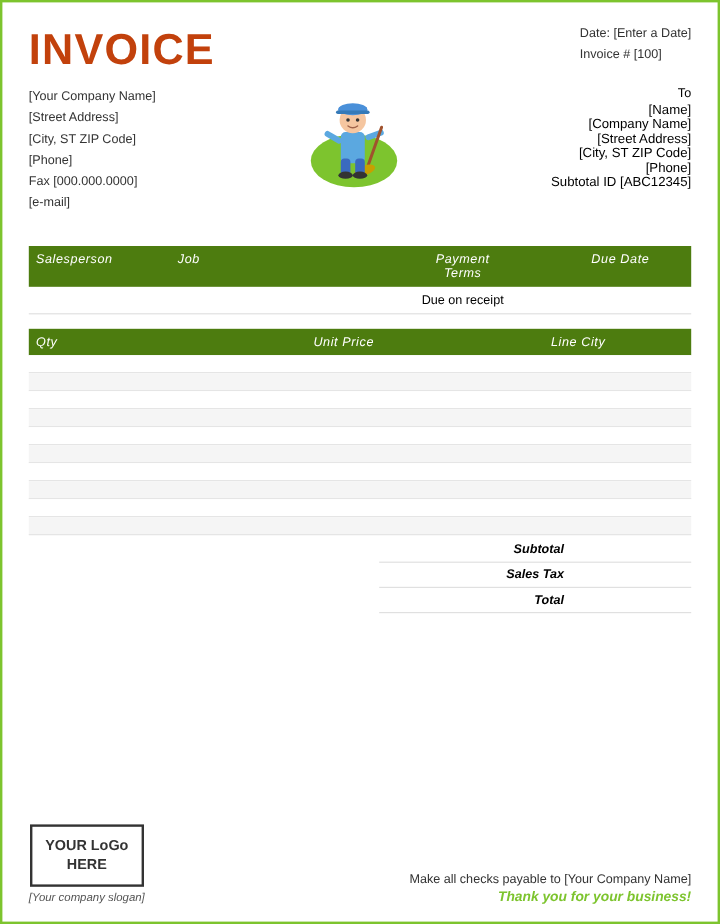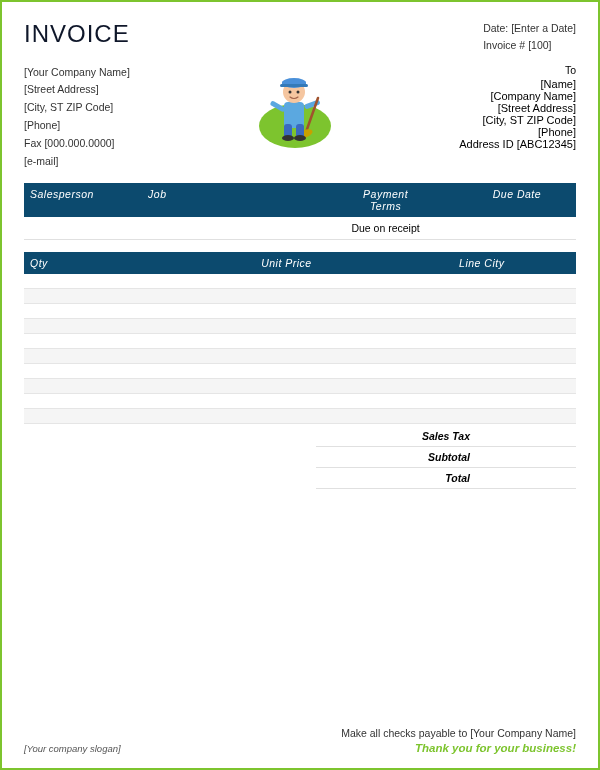--- a/index.html
+++ b/index.html
@@ -19,55 +19,55 @@
       height: 100%;
     }
     
     .header {
       display: flex;
       justify-content: space-between;
       align-items: flex-start;
       margin-bottom: 10px;
     }
     .invoice-title {
-      font-size: 24px;
-      font-weight: normal;
-      color: #0f172a;
+      font-size: 36px;
+      font-weight: bold;
+      color: #c2410c;
       letter-spacing: 1px;
     }
     .header-right {
       font-size: 10.5px;
       color: #333;
       line-height: 1.6;
     }
     
     .info-section {
       display: flex;
       justify-content: space-between;
       align-items: flex-start;
-      margin-bottom: 12px;
+      margin-bottom: 26px;
     }
     .company-from {
       font-size: 10.5px;
       color: #333;
       line-height: 1.7;
     }
     .cleaner-img {
       width: 90px;
       display: flex;
       justify-content: center;
       align-items: center;
     }
     .to-label {
       font-size: 10.5px;
       margin-bottom: 2px;
     }
     
     .green-header {
-      background: #0c4a6e;
+      background: #4d7c0f;
       display: flex;
       border: none;
     }
     .green-header .col {
       color: #fff;
       font-style: italic;
       font-size: 10.5px;
       padding: 5px 6px;
       letter-spacing: 0.5px;
     }
@@ -257,21 +257,21 @@
       </svg>
     </div>
 
     <div style="text-align:right;">
       <div class="to-label">To</div>
       <div>[Name]</div>
       <div>[Company Name]</div>
       <div>[Street Address]</div>
       <div>[City, ST  ZIP Code]</div>
       <div>[Phone]</div>
-      <div>Address ID [ABC12345]</div>
+      <div>Subtotal ID [ABC12345]</div>
     </div>
   </div>
 
   <div class="table-top">
     <div class="green-header">
       <div class="col col-salesperson">Salesperson</div>
       <div class="col col-job">Job</div>
       <div class="col col-payment payment-terms-label">Payment<br>Terms</div>
       <div class="col col-duedate">Due Date</div>
     </div>
@@ -347,36 +347,40 @@
       <div class="col col-qty"></div>
       <div class="col col-desc"></div>
       <div class="col col-unitprice"></div>
       <div class="col col-linetotal"></div>
     </div>
   </div>
 
   <div class="totals-section">
     <div class="totals-table">
       <div class="totals-row">
+        <div class="label">Subtotal</div>
+        <div class="value"></div>
+      </div>
+      <div class="totals-row">
         <div class="label">Sales Tax</div>
-        <div class="value"></div>
-      </div>
-      <div class="totals-row">
-        <div class="label">Subtotal</div>
         <div class="value"></div>
       </div>
       <div class="totals-row">
         <div class="label">Total</div>
         <div class="value"></div>
       </div>
     </div>
   </div>
 
   <div class="footer">
     <div style="display:flex; flex-direction:column; align-items:center;">
+      <div class="logo-box">
+        <span>YOUR LoGo</span>
+        <span>HERE</span>
+      </div>
       <div class="slogan">[Your company slogan]</div>
     </div>
     <div class="footer-right">
       <div class="checks">Make all checks payable to [Your Company Name]</div>
       <div class="thankyou">Thank you for your business!</div>
     </div>
   </div>
 </div>
 
 </body></html>

